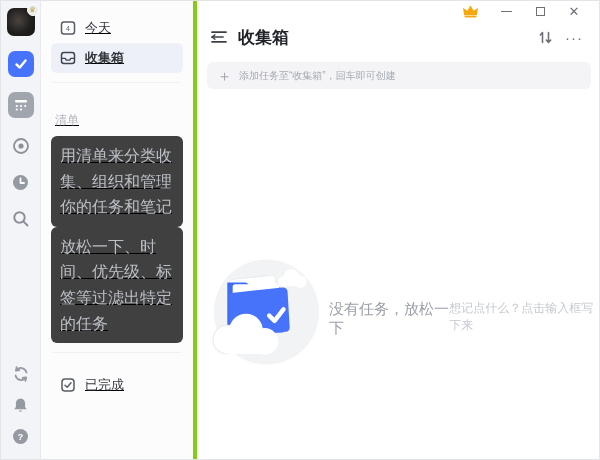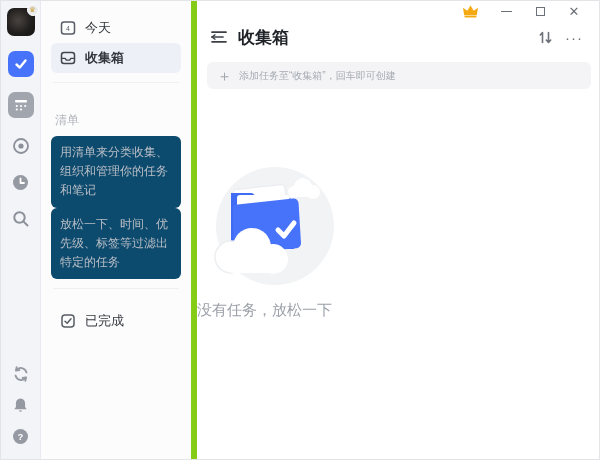--- a/index.html
+++ b/index.html
@@ -13,28 +13,28 @@
   .rail .avatar .badge { position:absolute; top:-4px; right:-4px; width:12px; height:12px; border-radius:50%; background:#e9eaec; border:1px solid #fff;
     display:flex; align-items:center; justify-content:center; font-size:7px; color:#c9a13b; }
   .tile { width:26px; height:26px; border-radius:7px; display:flex; align-items:center; justify-content:center; cursor:pointer; }
   .tile.blue { background:#4772fa; margin-top:15px; }
   .tile.gray { background:#a0a5ae; margin-top:15px; }
   .rail-icon { margin-top:19px; display:flex; align-items:center; justify-content:center; cursor:pointer; color:#8b909a; }
   .rail .spacer { flex:1; }
   .rail .bottom-icon { margin-bottom:14px; display:flex; cursor:pointer; color:#9599a2; }
 
   
-  .panel { width:156px; background:#fcfcfd; border-right:6px solid #84cc16; padding:12px 10px 13px 10px; flex-shrink:0; display:flex; flex-direction:column; }
+  .panel { width:156px; background:#fcfcfd; border-right:4px solid #84cc16; padding:12px 10px 13px 10px; flex-shrink:0; display:flex; flex-direction:column;text-decoration:underline; }
   .nav-row { height:30px; display:flex; align-items:center; gap:9px; padding:0 9px; border-radius:6px; cursor:pointer;
     font-size:13px; color:#33373d; }
   .nav-row.active { background:#eef0f8; font-weight:bold; }
   .nav-row svg { flex-shrink:0; }
   .panel .divider { height:1px; background:#f0f0f3; margin:9px 2px; }
   .sec-label { font-size:12px; color:#b2b5bc; margin:20px 4px 7px 4px; cursor:pointer; }
-  .sec-desc { background:#0c4a6e; border-radius:6px; padding:7px 9px; font-size:12px; line-height:1.6; color:#bbbfc6; cursor:default; }
+  .sec-desc { background:#404040; border-radius:6px; padding:7px 9px; font-size:16px; line-height:1.6; color:#bbbfc6; cursor:default; }
   .panel-footer { margin-top:8px; }
 
   
   .main { flex:1; background:#fff; display:flex; flex-direction:column; position:relative; }
   .winbar { height:20px; display:flex; align-items:center; justify-content:flex-end; gap:0; padding-right:8px; }
   .winbtn { width:34px; height:20px; display:flex; align-items:center; justify-content:center; color:#6d7178; cursor:pointer; font-size:13px; }
   .crown-btn { width:34px; height:20px; display:flex; align-items:center; justify-content:center; cursor:pointer; margin-right:2px; }
   .max-box { width:9px; height:9px; border:1.3px solid #6d7178; }
   .min-line { width:11px; height:0; border-top:1.5px solid #6d7178; }
 
@@ -43,21 +43,21 @@
   .page-title { font-size:17px; font-weight:bold; color:#1f2328; flex:1; }
   .hdr-actions { display:flex; align-items:center; gap:12px; color:#6d7178; }
   .hdr-actions > * { cursor:pointer; display:flex; align-items:center; }
   .more-dots { font-size:15px; letter-spacing:1px; color:#6d7178; line-height:1; }
 
   .add-row { margin:9px 8px 0 10px; height:27px; background:#f4f4f6; border-radius:6px; display:flex; align-items:center; padding:0 10px; gap:7px; }
   .add-row .plus { color:#a2a7af; font-size:15px; line-height:1; }
   .add-row input { border:none; outline:none; background:transparent; flex:1; font-size:10px; color:#333; font-family:inherit; }
   .add-row input::placeholder { color:#a5aab2; }
 
-  .empty { flex:1; display:flex; flex-direction:column; align-items:flex-start; margin-top:76px; }
+  .empty { flex:1; display:flex; flex-direction:row; align-items:center; margin-top:76px; }
   .empty-title { margin-top:14px; font-size:15px; color:#9ba0a8; }
   .empty-sub { margin-top:9px; font-size:12px; color:#c5c9cf; }
 </style>
 </head>
 <body>
 
 <div class="app">
 
   <div class="rail">
     <div class="avatar">
@@ -223,15 +223,16 @@
         <polyline points="81,65 87,71 97,58" fill="none" stroke="#ffffff" stroke-width="5" stroke-linecap="round" stroke-linejoin="round"></polyline>
 
         <g>
           <circle cx="34" cy="92" r="16" fill="#ffffff" stroke="#eceef1" stroke-width="1.5"></circle>
           <circle cx="55" cy="82" r="19" fill="#ffffff"></circle>
           <circle cx="76" cy="94" r="15" fill="#ffffff"></circle>
           <rect x="26" y="88" width="62" height="20" rx="10" fill="#ffffff"></rect>
         </g>
       </svg>
       <div class="empty-title">没有任务，放松一下</div>
+      <div class="empty-sub">想记点什么？点击输入框写下来</div>
     </div>
   </div>
 </div>
 
 </body></html>

